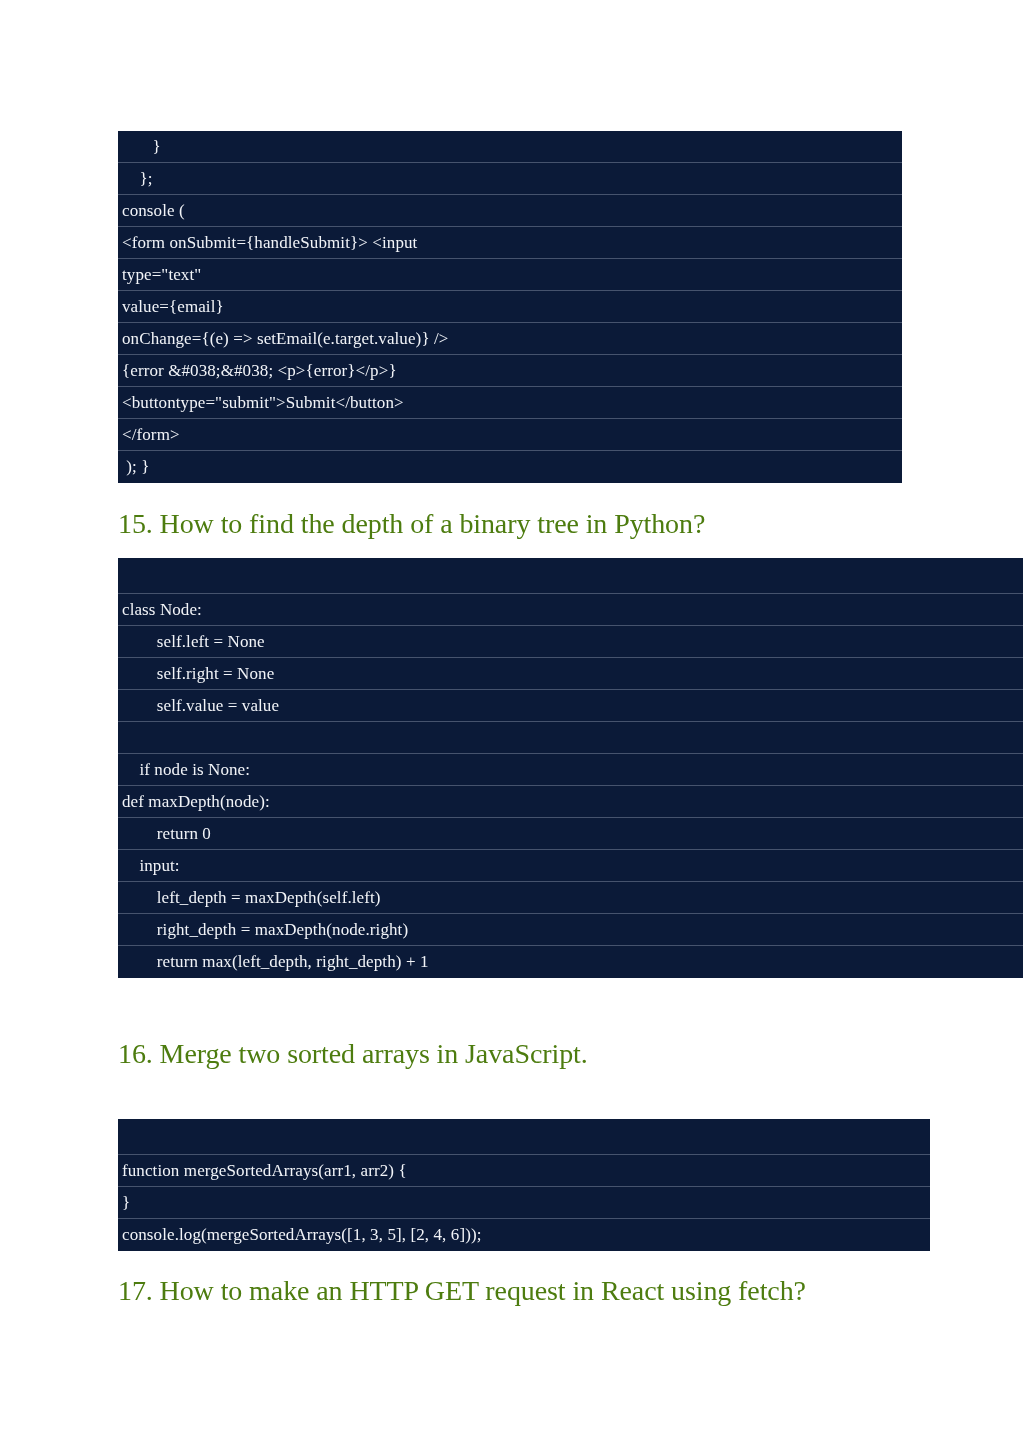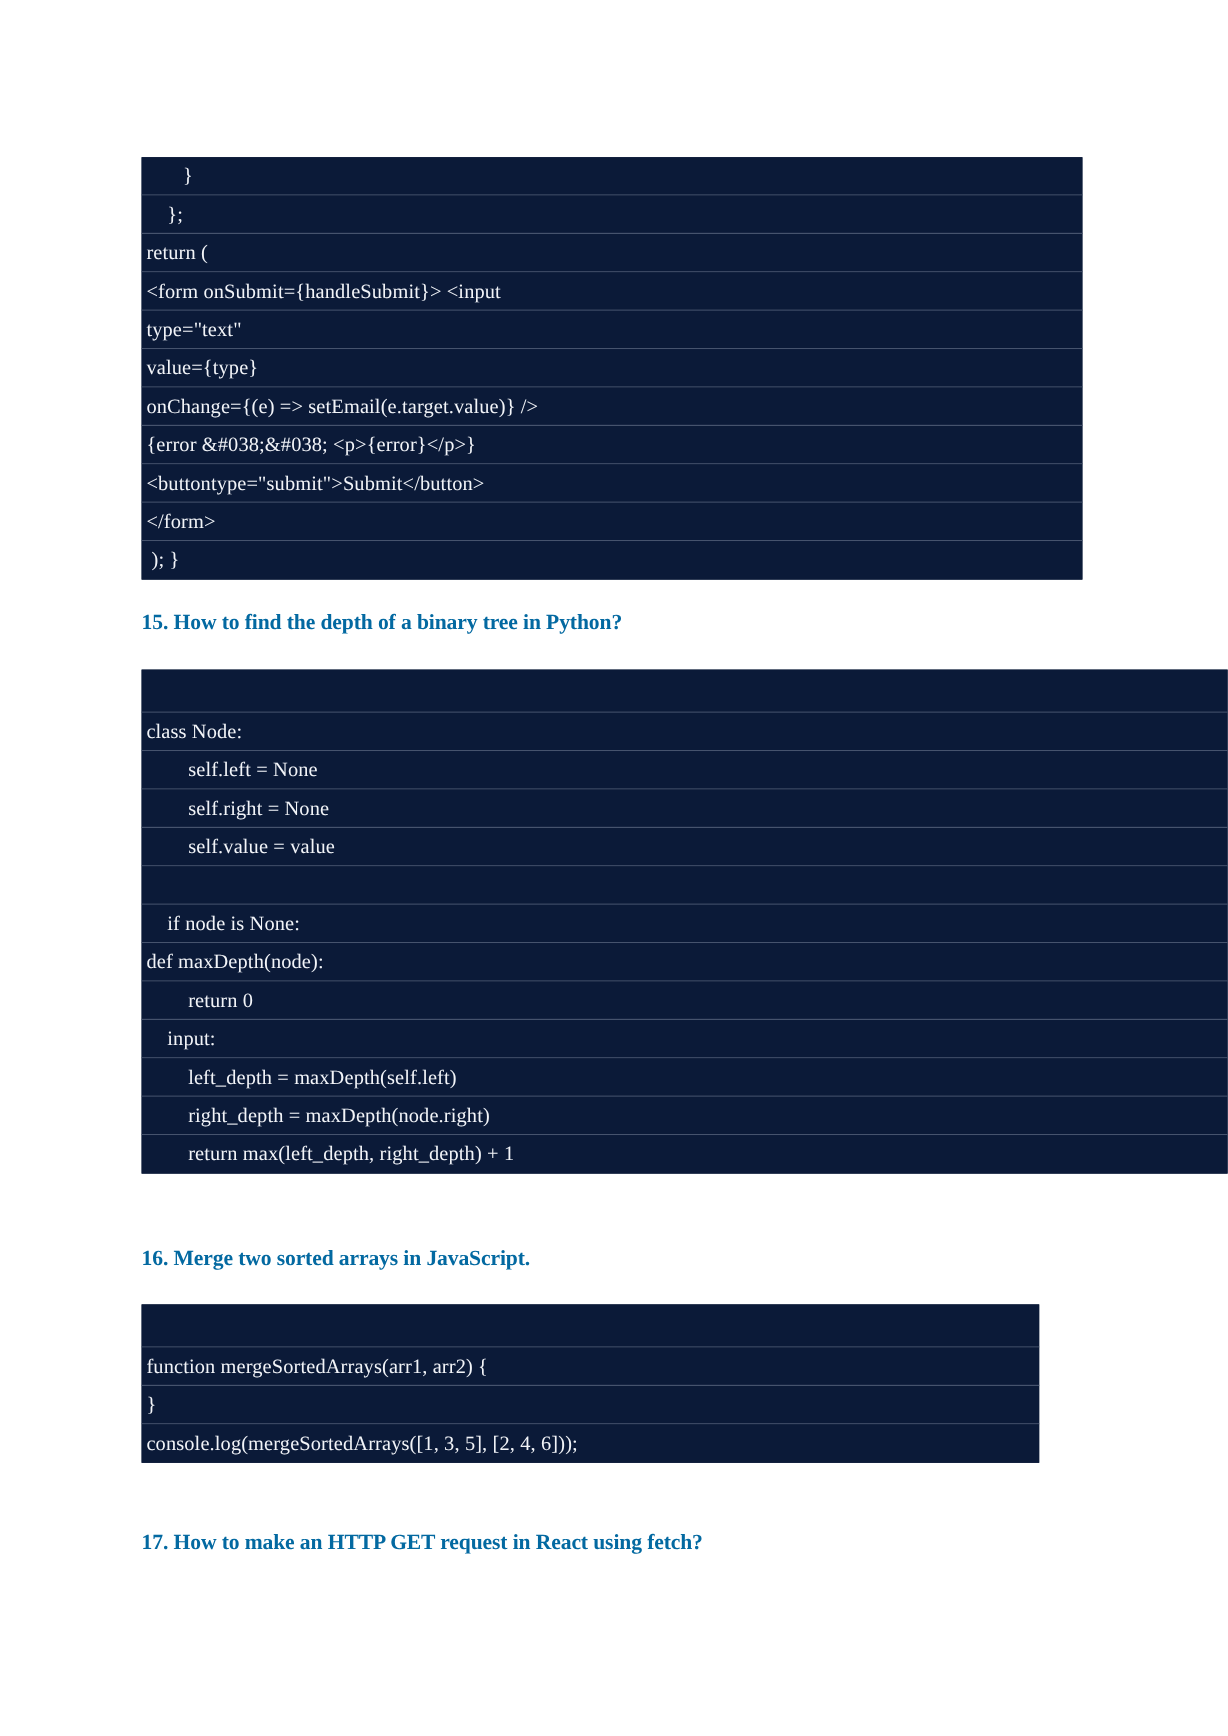--- a/index.html
+++ b/index.html
@@ -58,50 +58,50 @@
     font-size: 17px;
     padding-left: 4px;
     white-space: pre;
     letter-spacing: 0.1px;
   }
   .code-row.blank { height: 36px; line-height: 36px; }
 
   
   .block-1 { width: 784px; }
   .block-2 { width: 912px; }
-  .block-3 { width: 748px; }
+  .block-3 { width: 812px; margin-top: 32px; }
 
   
   h2.q-heading {
     font-family: "Liberation Serif", "DejaVu Serif", serif;
-    font-size: 18px;
-    font-weight: bold;
-    color: #0369a1;
+    font-size: 28px;
+    font-weight: normal;
+    color: #4d7c0f;
     margin: 0;
     padding: 0;
     letter-spacing: -0.1px;
   }
 
   
   .abs { position: absolute; left: 0; }
 </style>
 </head>
 <body>
 
 <div class="page">
   <div class="content">
 
     <div class="abs" style="top:131px;">
       <div class="code-block block-1">
         <div class="code-row"><span class="code-text">       }</span></div>
         <div class="code-row"><span class="code-text">    };</span></div>
-        <div class="code-row"><span class="code-text">return (</span></div>
+        <div class="code-row"><span class="code-text">console (</span></div>
         <div class="code-row"><span class="code-text">&lt;form onSubmit={handleSubmit}&gt; &lt;input</span></div>
         <div class="code-row"><span class="code-text">type="text"</span></div>
-        <div class="code-row"><span class="code-text">value={type}</span></div>
+        <div class="code-row"><span class="code-text">value={email}</span></div>
         <div class="code-row"><span class="code-text">onChange={(e) =&gt; setEmail(e.target.value)} /&gt;</span></div>
         <div class="code-row"><span class="code-text">{error &amp;#038;&amp;#038; &lt;p&gt;{error}&lt;/p&gt;}</span></div>
         <div class="code-row"><span class="code-text">&lt;buttontype="submit"&gt;Submit&lt;/button&gt;</span></div>
         <div class="code-row"><span class="code-text">&lt;/form&gt;</span></div>
         <div class="code-row"><span class="code-text"> ); }</span></div>
       </div>
     </div>
 
     <h2 class="q-heading abs" style="top:508px;">15. How to find the depth of a binary tree in Python?</h2>
 

